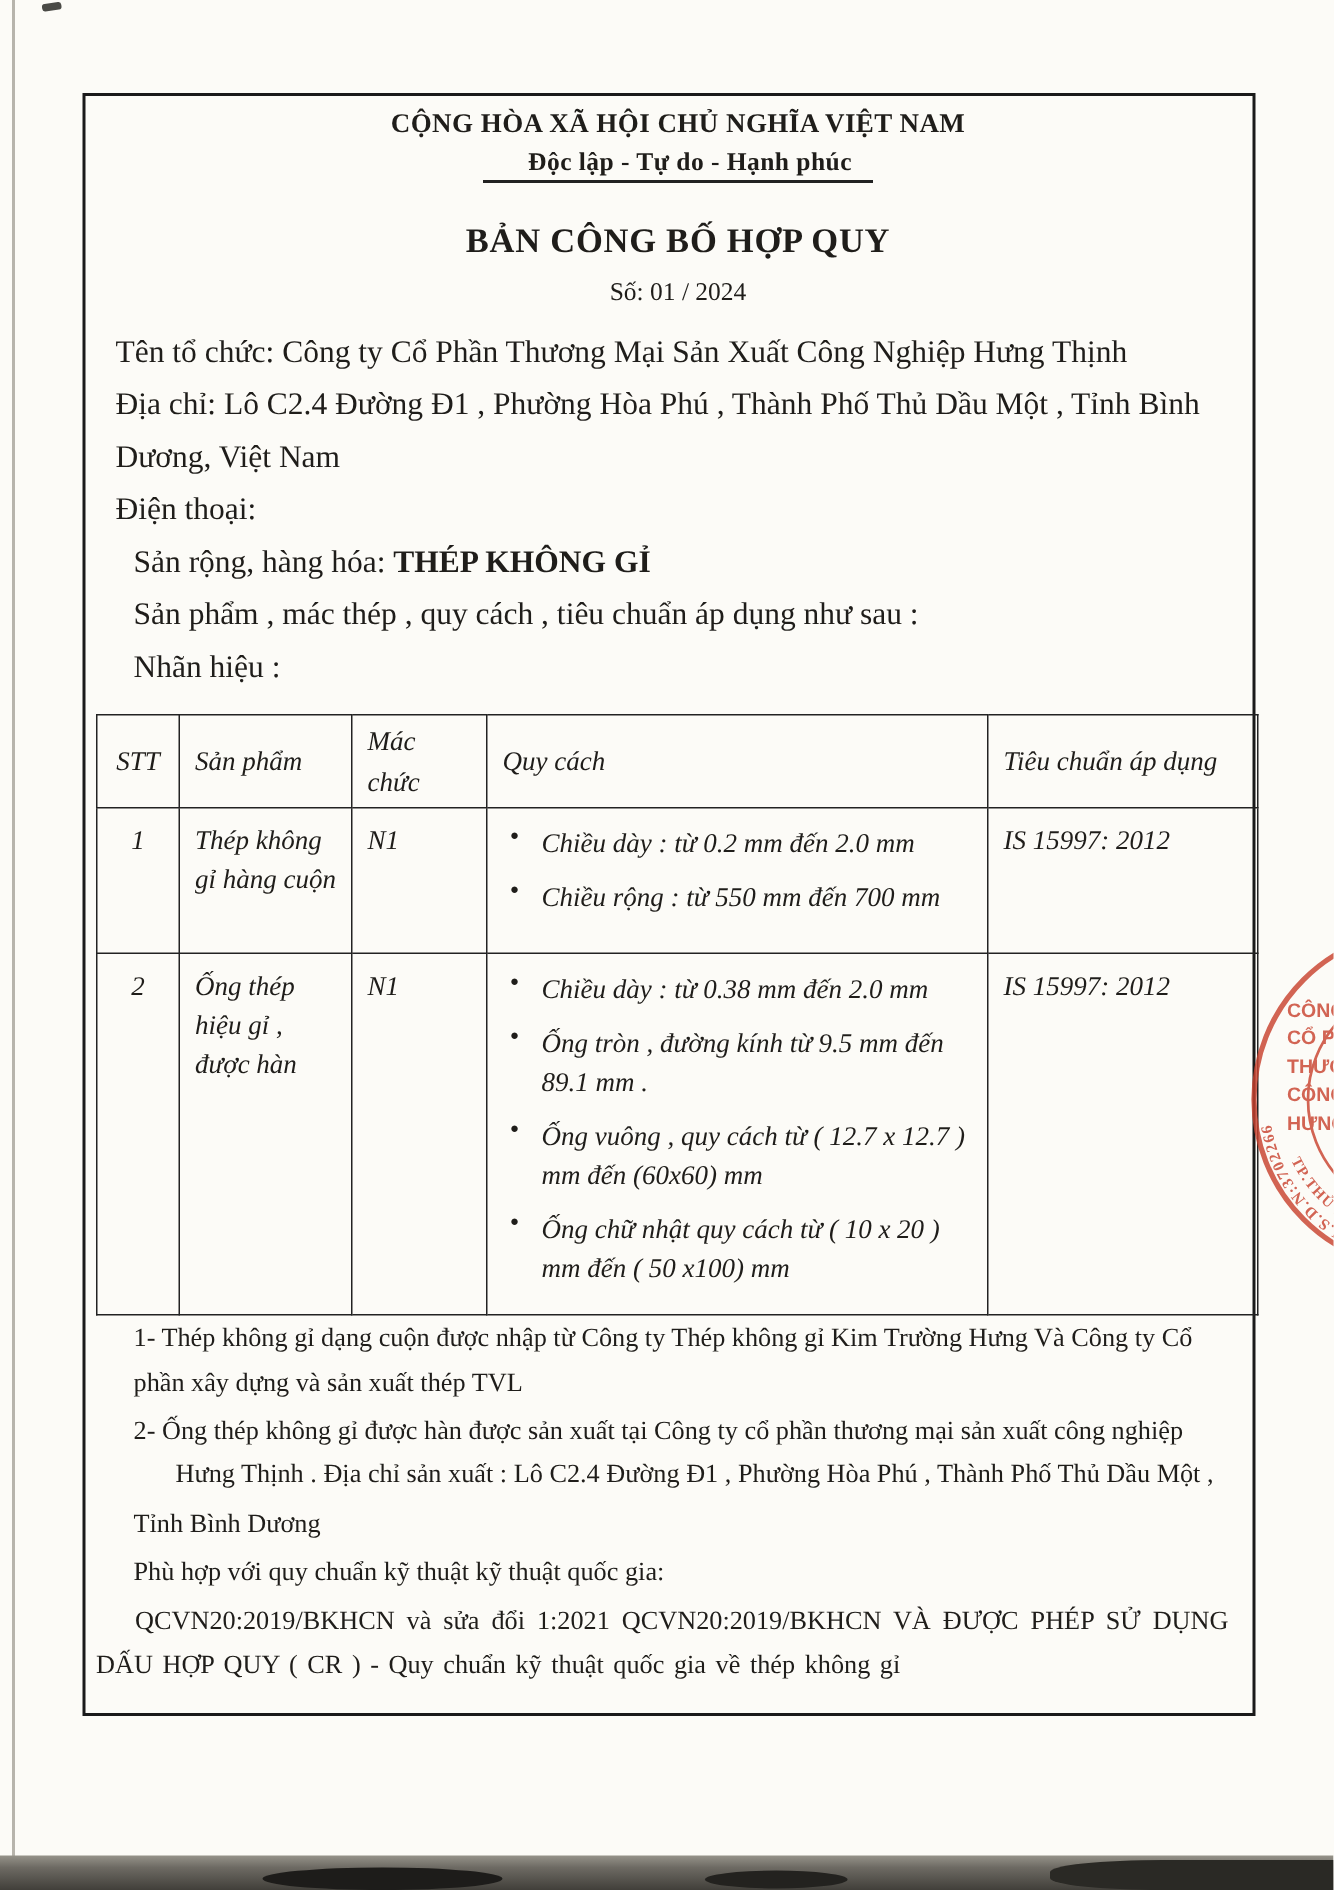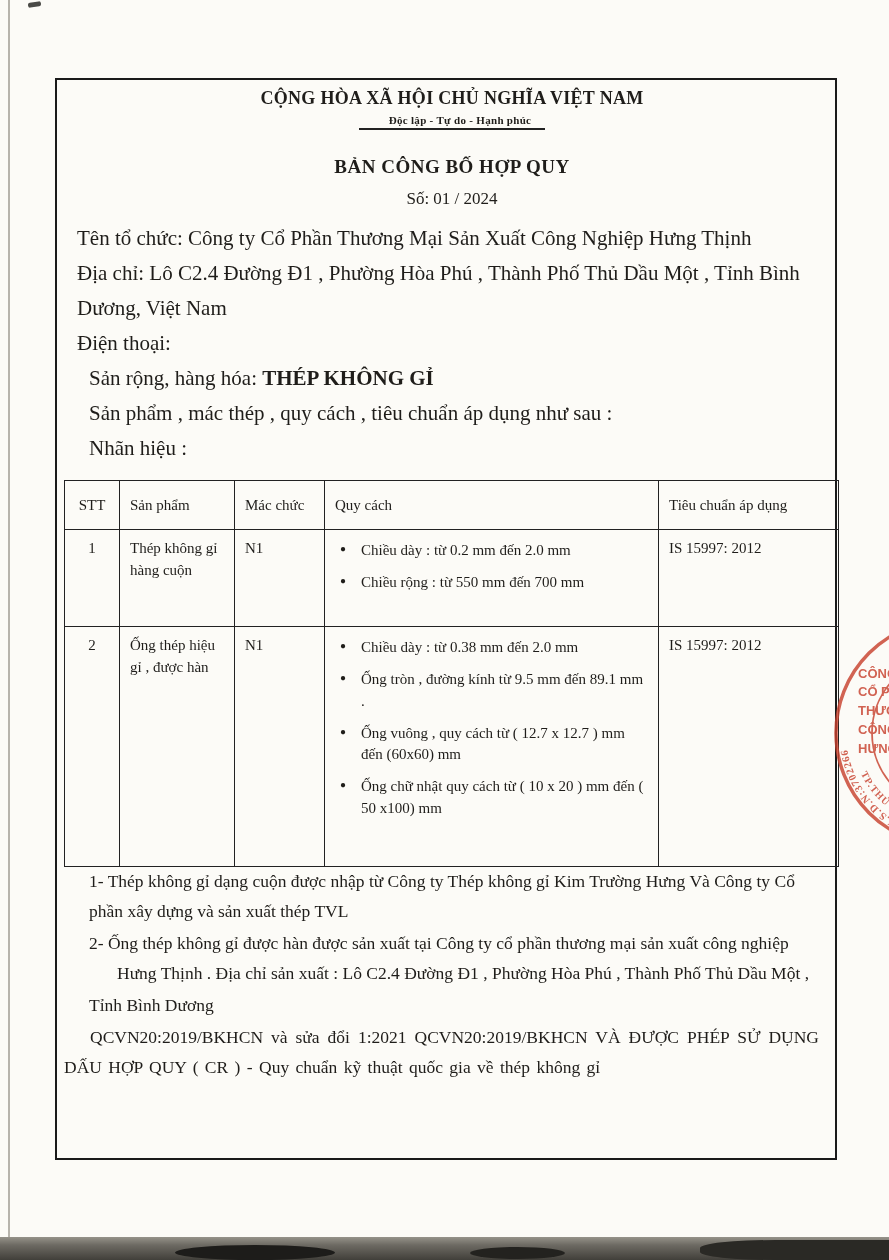--- a/index.html
+++ b/index.html
@@ -5,34 +5,34 @@
   html,body{margin:0;padding:0;}
   body{
     width:889px;height:1260px;position:relative;overflow:hidden;
     background:#fcfbf7;
     font-family:"Liberation Serif", serif;
     color:#1f1d1a;
   }
   .scan-left-line{position:absolute;left:8px;top:0;width:2px;height:1238px;background:#a5a299;opacity:.8;}
   .speck{position:absolute;left:28px;top:2px;width:13px;height:5px;background:#4a4a46;border-radius:2px;transform:rotate(-8deg);}
   .frame{
-    position:absolute;left:55px;top:78px;width:782px;height:1082px;
+    position:absolute;left:55px;top:62px;width:782px;height:1082px;
     border:2px solid #1a1a1a;box-sizing:border-box;
     padding:8px 20px 0 32px;
   }
   .header{text-align:center;}
   .h1{font-size:18px;font-weight:bold;letter-spacing:.3px;}
-  .h2{display:inline-block;font-size:11px;font-weight:bold;border-bottom:2px solid #222;
+  .h2{display:inline-block;font-size:17px;font-weight:bold;border-bottom:2px solid #222;
       padding:0 14px 2px 30px;margin-top:5px;letter-spacing:.3px;}
-  .title{text-align:center;font-size:19px;font-weight:bold;margin-top:26px;letter-spacing:.5px;}
+  .title{text-align:center;font-size:23px;font-weight:bold;margin-top:26px;letter-spacing:.5px;}
   .doc-number{text-align:center;font-size:17px;margin-top:11px;}
   .intro{font-size:21px;line-height:1.67;margin-top:12px;}
   .intro p{margin:0;}
   .outdent{margin-left:-12px !important;}
-  table{border-collapse:collapse;table-layout:fixed;width:774px;margin-left:-25px;margin-top:14px;font-size:15px;}
+  table{border-collapse:collapse;table-layout:fixed;width:774px;margin-left:-25px;margin-top:14px;font-size:18px;font-style:italic;}
   th,td{border:1.7px solid #222;vertical-align:top;padding:8px 10px;text-align:left;font-weight:normal;line-height:1.45;}
   thead th{vertical-align:middle;height:40px;padding-top:4px;padding-bottom:4px;}
   th.c-stt,td.c-stt{text-align:center;padding-left:4px;padding-right:4px;}
   tr.r1{height:97px;}
   tr.r2{height:240px;}
   td ul{margin:2px 0 0 0;padding:0;list-style:none;}
   td li{position:relative;padding-left:26px;margin:0 0 10px 0;}
   td li::before{content:"●";position:absolute;left:5px;top:2px;font-size:10px;}
   .notes{font-size:17.5px;line-height:1.68;}
   .notes p{margin:0 0 3px 0;}
@@ -116,20 +116,21 @@
         </td>
         <td>IS 15997: 2012</td>
       </tr>
     </tbody>
   </table>
 
   <div class="notes">
     <p>1-  Thép không gỉ dạng cuộn được nhập từ Công ty Thép không gỉ Kim Trường Hưng Và Công ty Cổ phần xây dựng và sản xuất thép TVL</p>
     <p class="n2">2-  Ống thép không gỉ được hàn được sản xuất tại Công ty cổ phần thương mại sản xuất công nghiệp Hưng Thịnh . Địa chỉ sản xuất : Lô C2.4 Đường Đ1 , Phường Hòa Phú , Thành Phố Thủ Dầu Một ,</p>
     <p>Tỉnh Bình Dương</p>
+    <p>Phù hợp với quy chuẩn kỹ thuật kỹ thuật quốc gia:</p>
     <p class="final">QCVN20:2019/BKHCN và sửa đổi 1:2021 QCVN20:2019/BKHCN VÀ ĐƯỢC PHÉP SỬ DỤNG DẤU HỢP QUY ( CR ) -  Quy chuẩn kỹ thuật quốc gia về thép không gỉ</p>
   </div>
 
 </div>
 
 <svg class="stamp" viewBox="0 0 242 242" aria-hidden="true">
   <circle cx="121" cy="121" r="113" fill="none" stroke="#c8422f" stroke-width="3.5"></circle>
   <circle cx="121" cy="121" r="77" fill="none" stroke="#c8422f" stroke-width="1.8"></circle>
   <defs>
     <path id="arcL" d="M 121 224 A 103 103 0 0 1 18 121 A 103 103 0 0 1 121 18" fill="none"></path>

